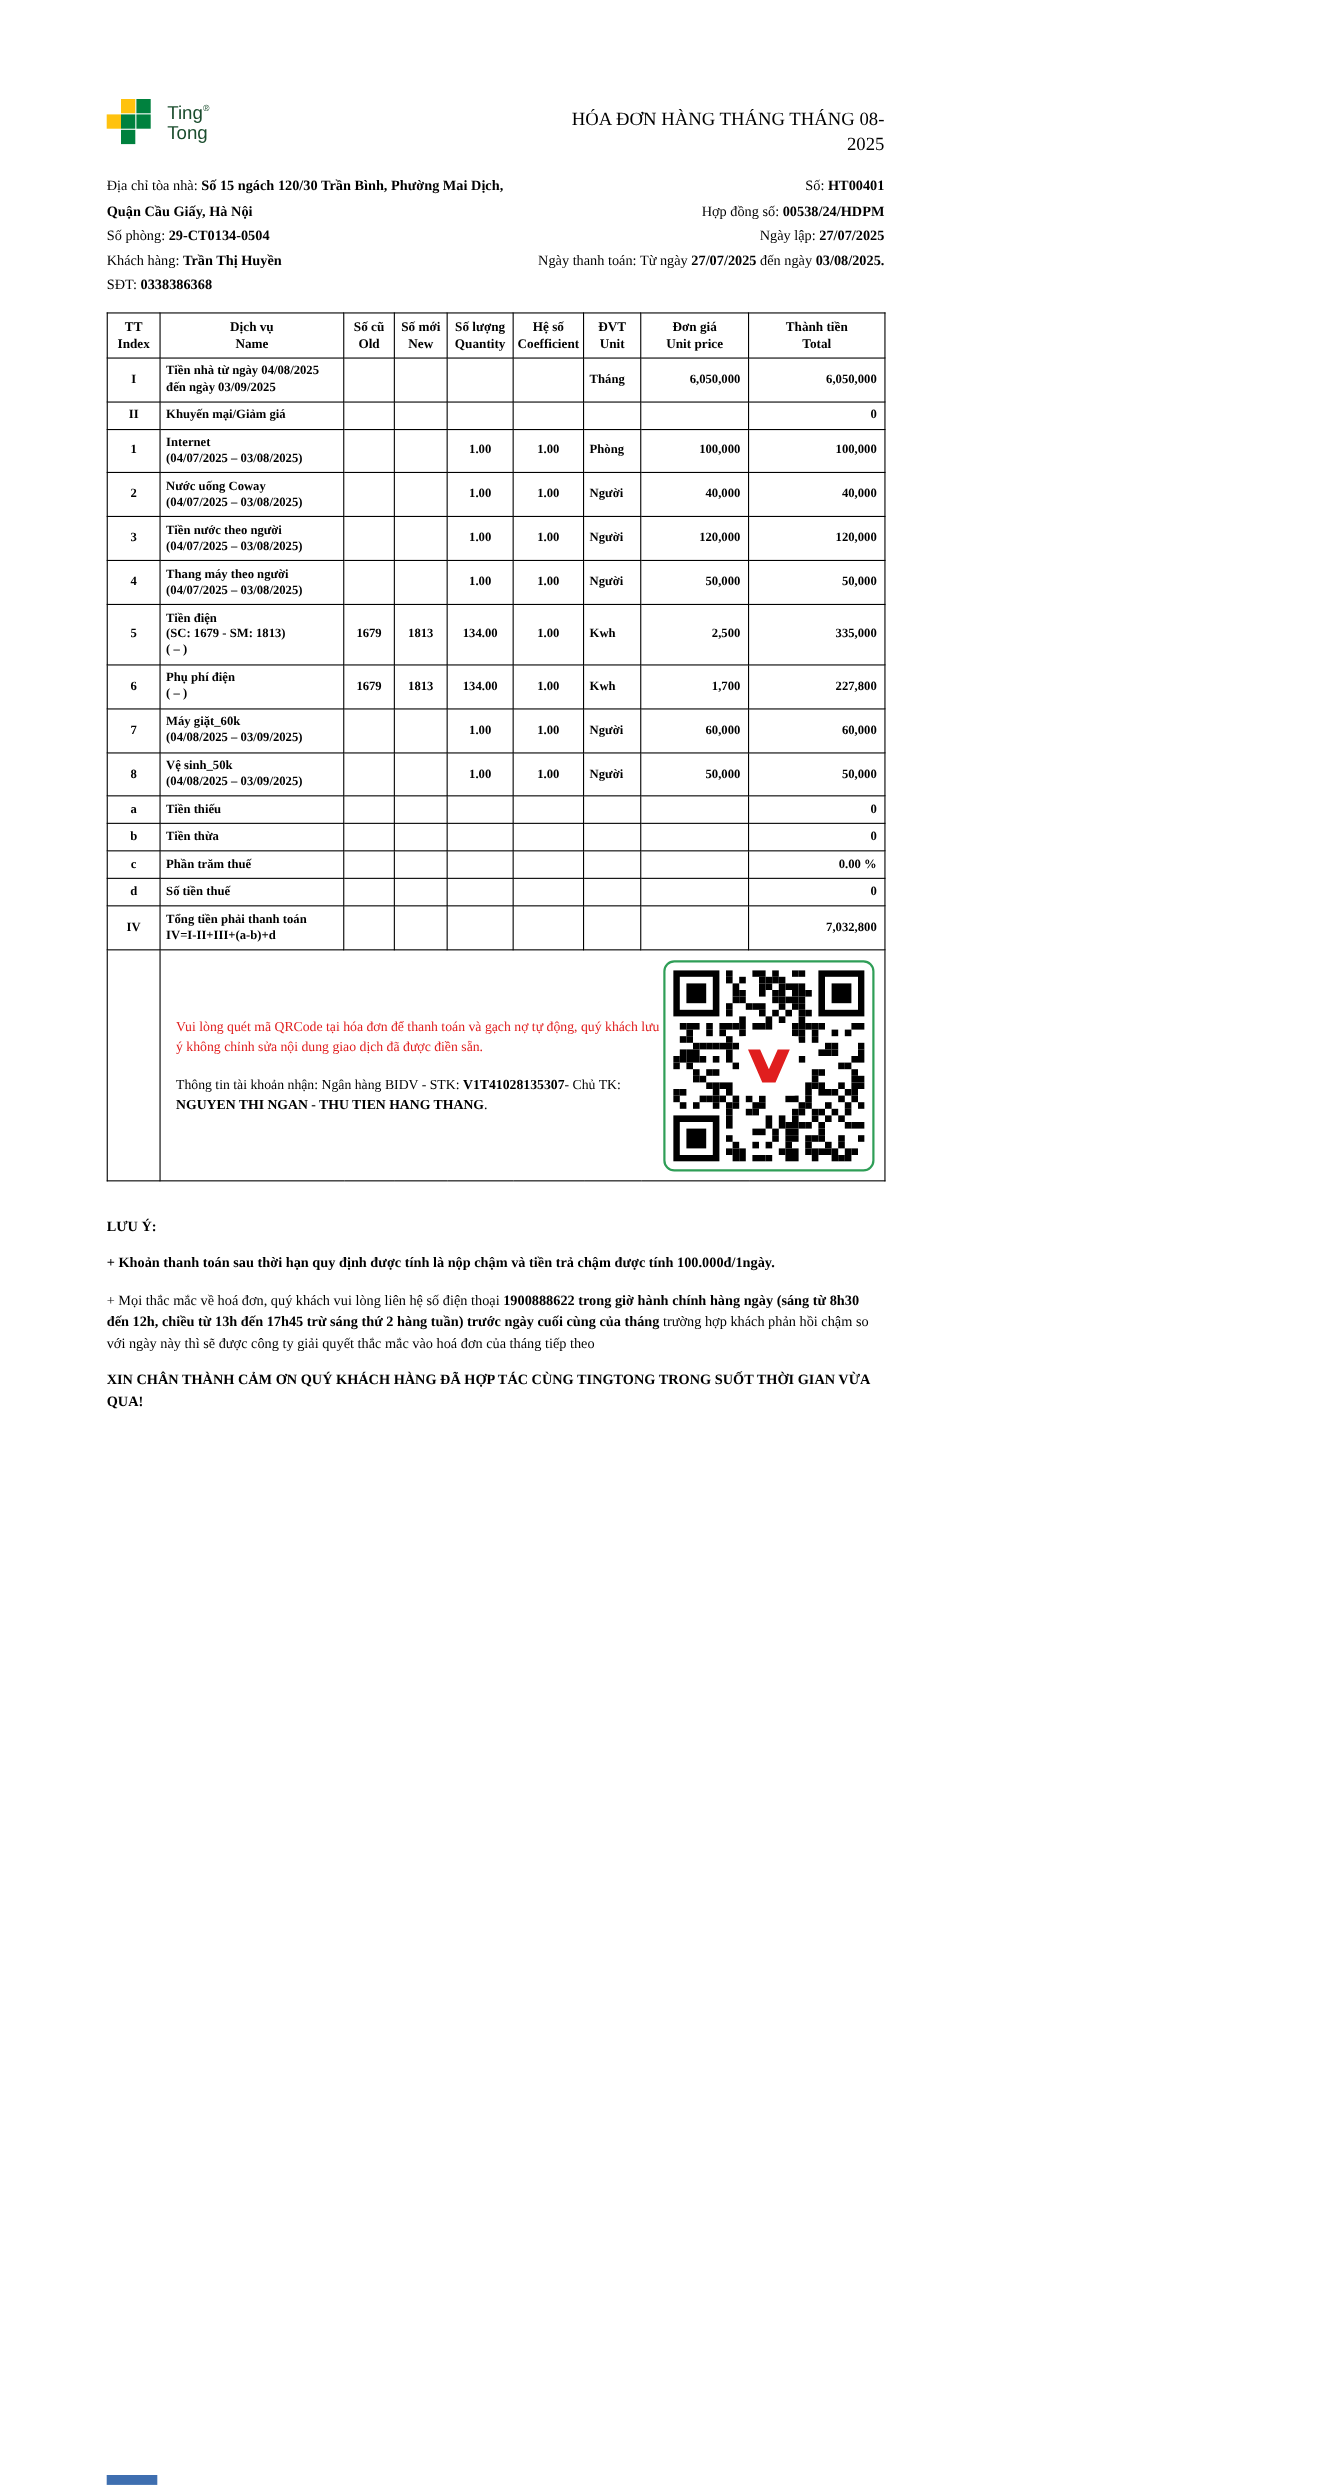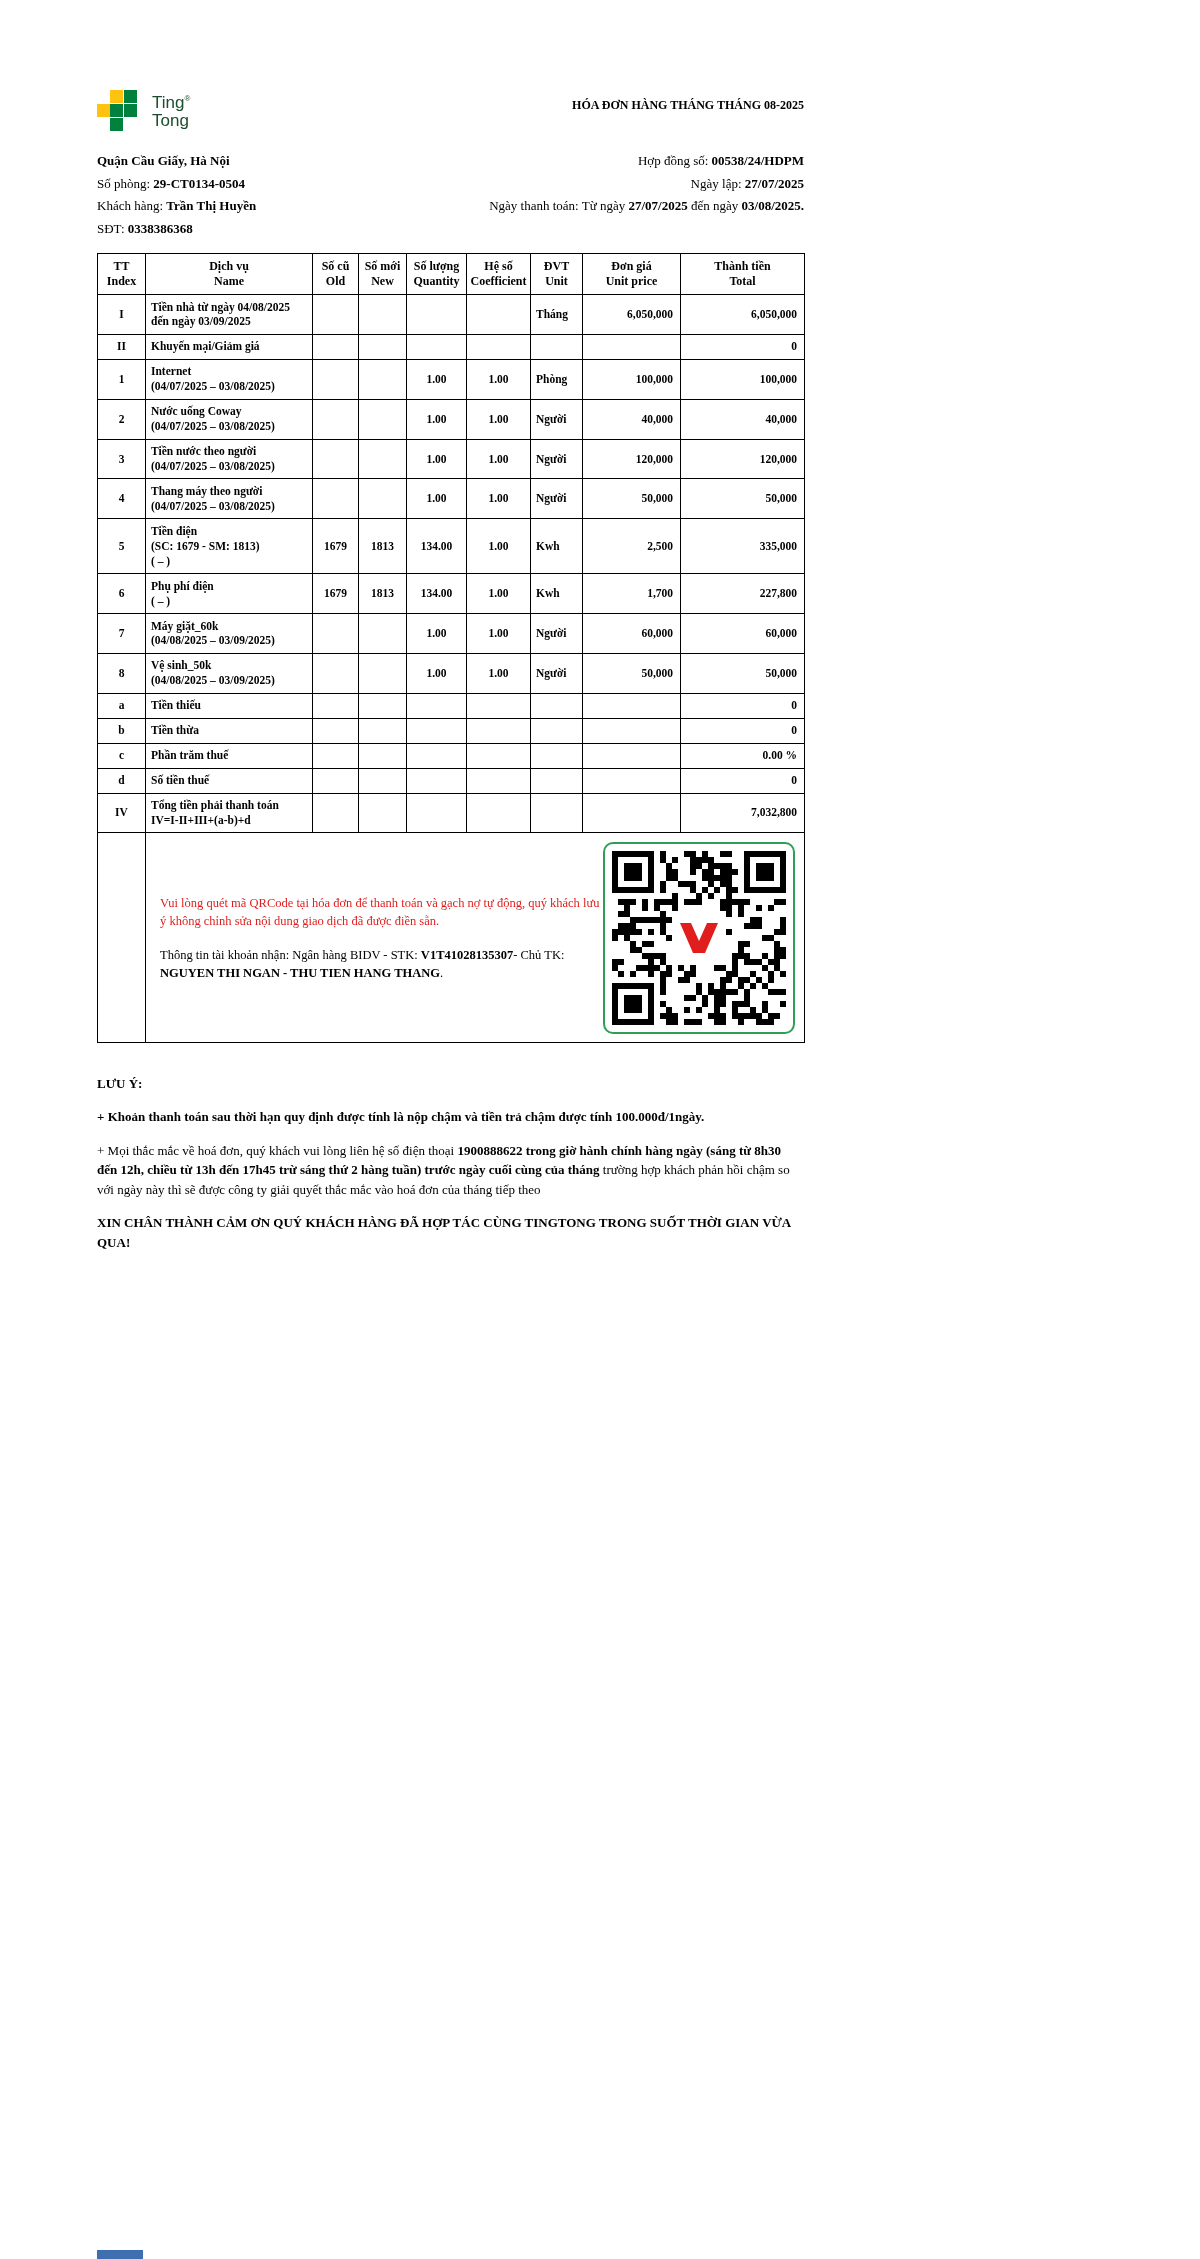--- a/index.html
+++ b/index.html
@@ -13,21 +13,21 @@
   }
   .content { position:absolute; left:97px; top:90px; width:707px; }
 
   
   .top { display:flex; justify-content:space-between; align-items:flex-start; }
   .brand { display:flex; align-items:center; gap:9px; }
   .brand-icon { position:relative; width:46px; height:44px; }
   .brand-icon i { position:absolute; width:13px; height:13px; display:block; }
   .brand-text { font-family:"Liberation Sans", sans-serif; font-weight:normal; font-size:17px; line-height:1.05; color:var(--brand-dark,#1b4d2e); }
   .brand-text sup { font-size:8px; vertical-align:super; }
-  .title { width:300px; text-align:right; font-weight:bold; font-size:12px; line-height:1.3; margin-top:8px; }
+  .title { width:300px; text-align:right; font-weight:normal; font-size:17px; line-height:1.3; margin-top:8px; }
 
   
   .info { margin-top:16px; font-size:13px; }
   .pair-line { display:flex; justify-content:space-between; line-height:22.5px; }
   .pair-line .pl { text-align:left; }
   .pair-line .pr { text-align:right; white-space:nowrap; }
 
   
   table.inv { width:100%; border-collapse:collapse; margin-top:13px; table-layout:fixed; }
   .inv th, .inv td { border:1px solid #000; vertical-align:middle; }
@@ -73,20 +73,24 @@
       </div>
       <div class="brand-text">
         <div><span>Ting</span><sup>®</sup></div>
         <div>Tong</div>
       </div>
     </div>
     <div class="title">HÓA ĐƠN HÀNG THÁNG THÁNG 08-2025</div>
   </div>
 
   <div class="info">
+      <div class="pair-line">
+        <div class="pl"><span>Địa chỉ tòa nhà: </span><b>Số 15 ngách 120/30 Trần Bình, Phường Mai Dịch,</b></div>
+        <div class="pr"><span>Số: </span><b>HT00401</b></div>
+      </div>
       <div class="pair-line">
         <div class="pl"><b>Quận Cầu Giấy, Hà Nội</b></div>
         <div class="pr"><span>Hợp đồng số: </span><b>00538/24/HDPM</b></div>
       </div>
       <div class="pair-line">
         <div class="pl"><span>Số phòng: </span><b>29-CT0134-0504</b></div>
         <div class="pr"><span>Ngày lập: </span><b>27/07/2025</b></div>
       </div>
       <div class="pair-line">
         <div class="pl"><span>Khách hàng: </span><b>Trần Thị Huyền</b></div>

